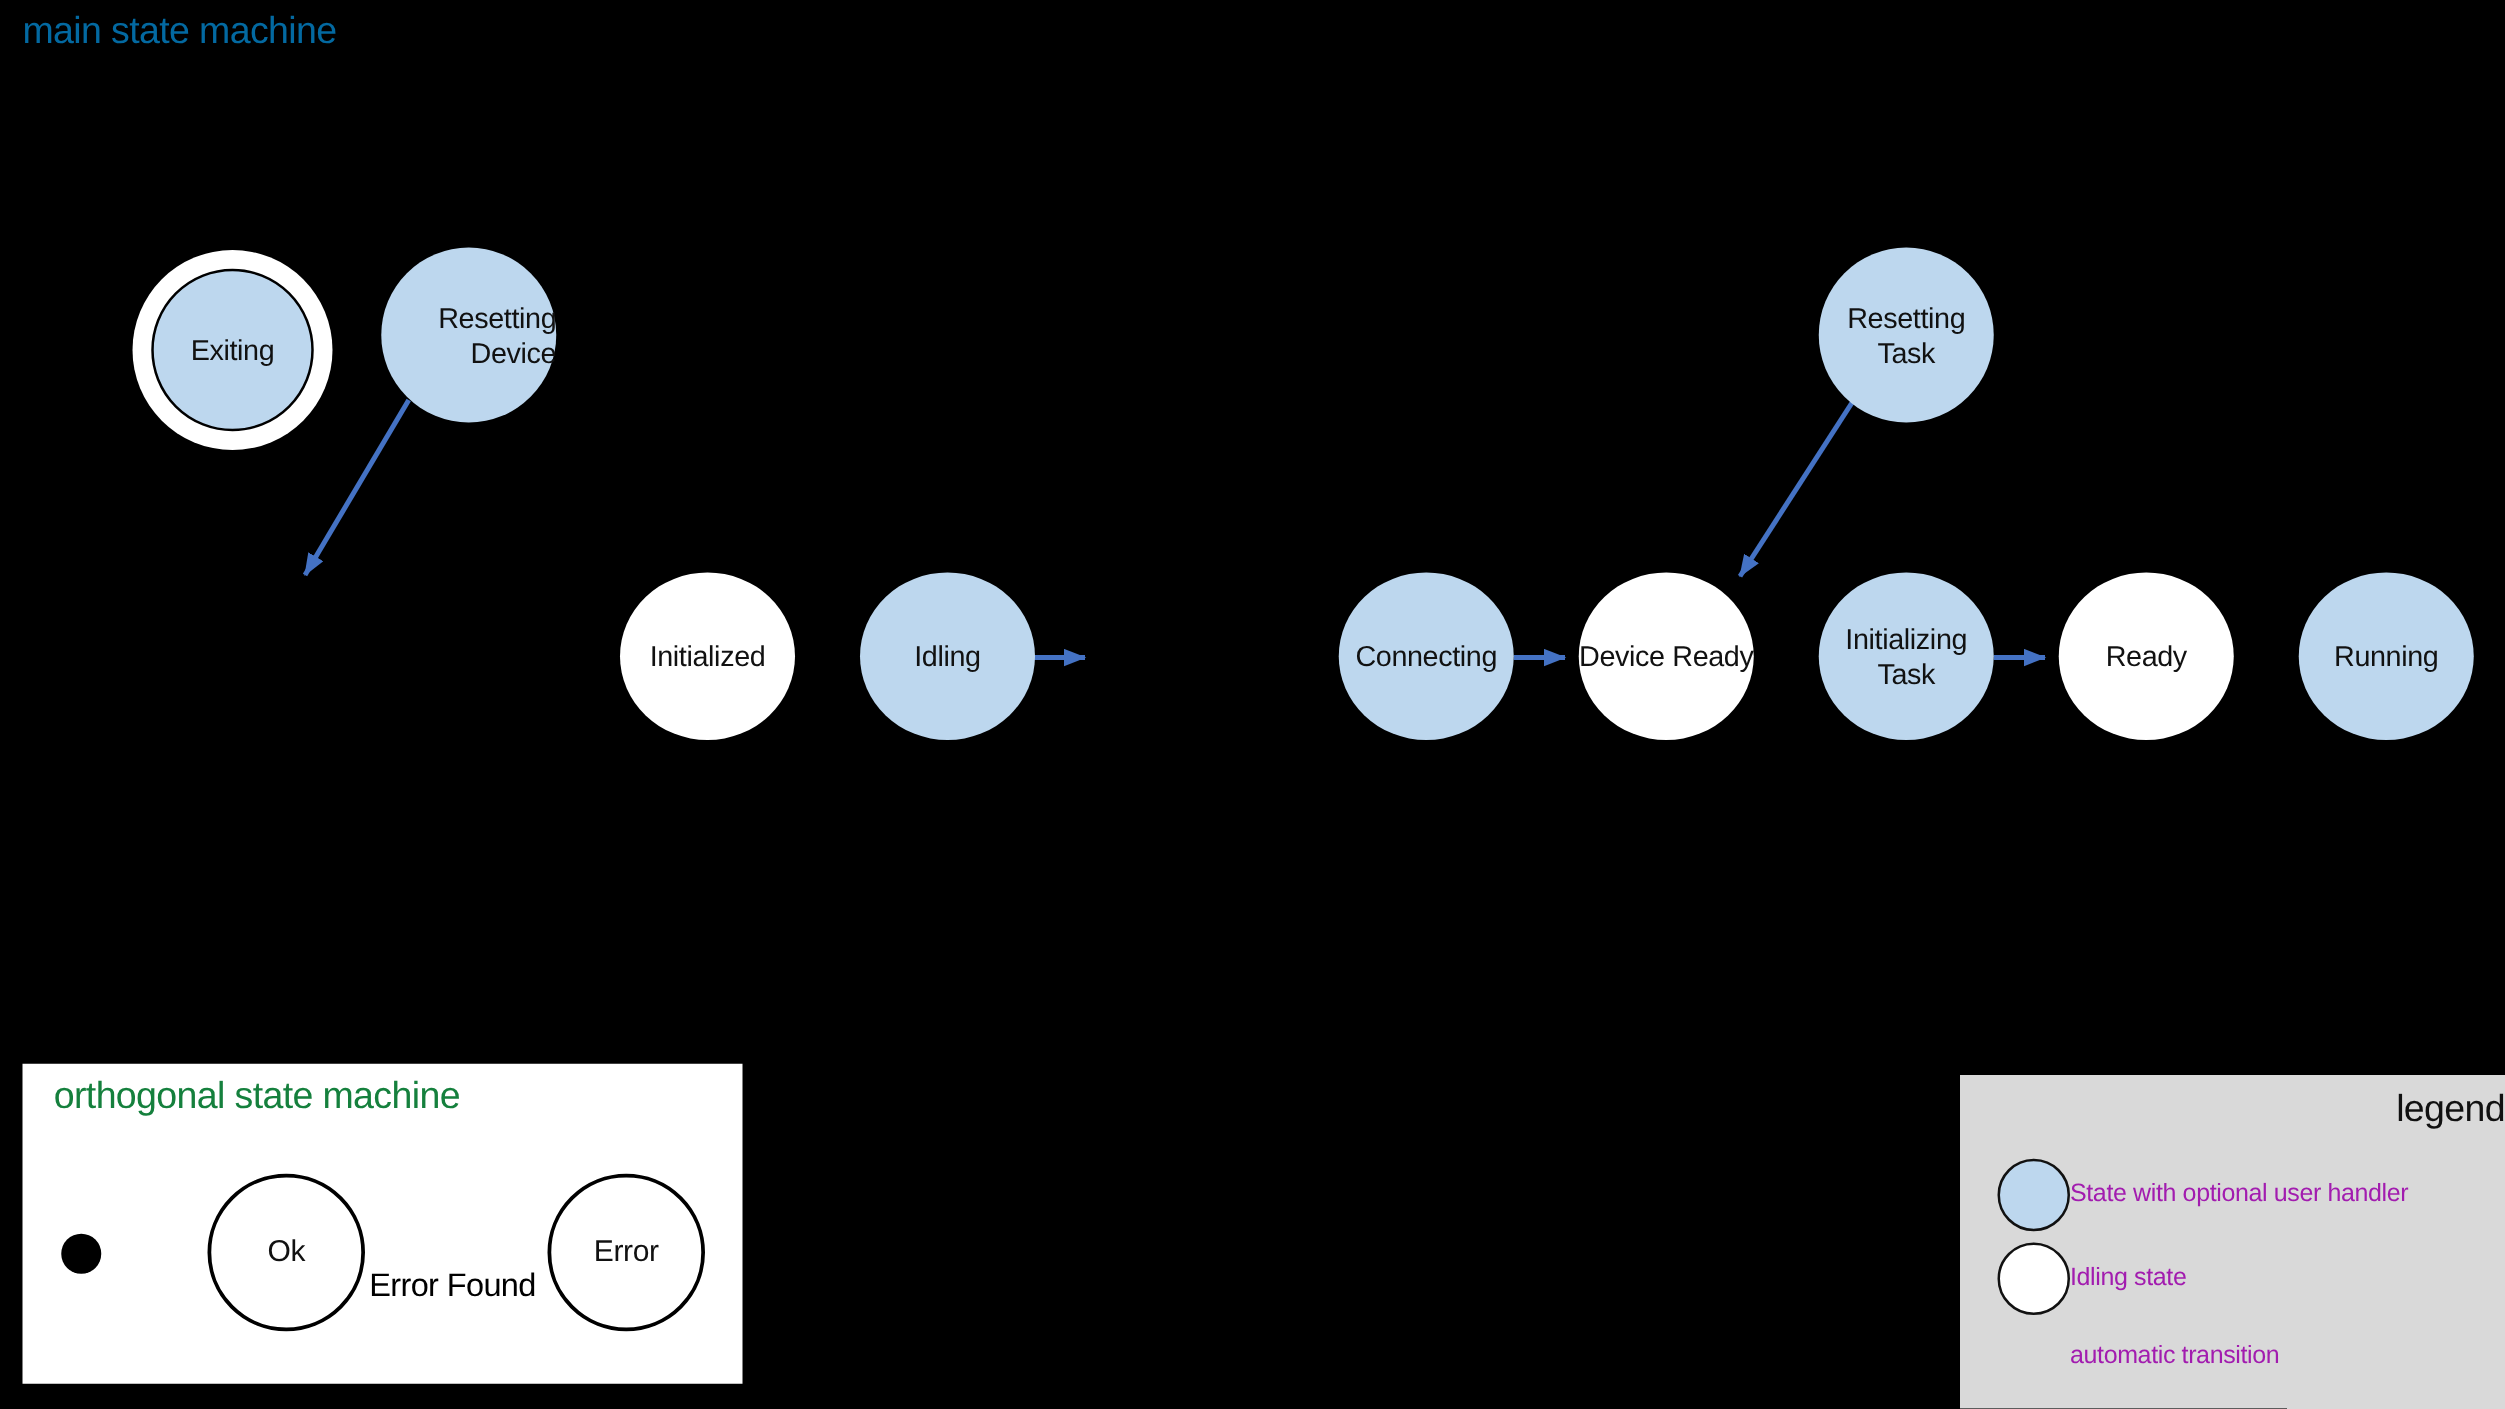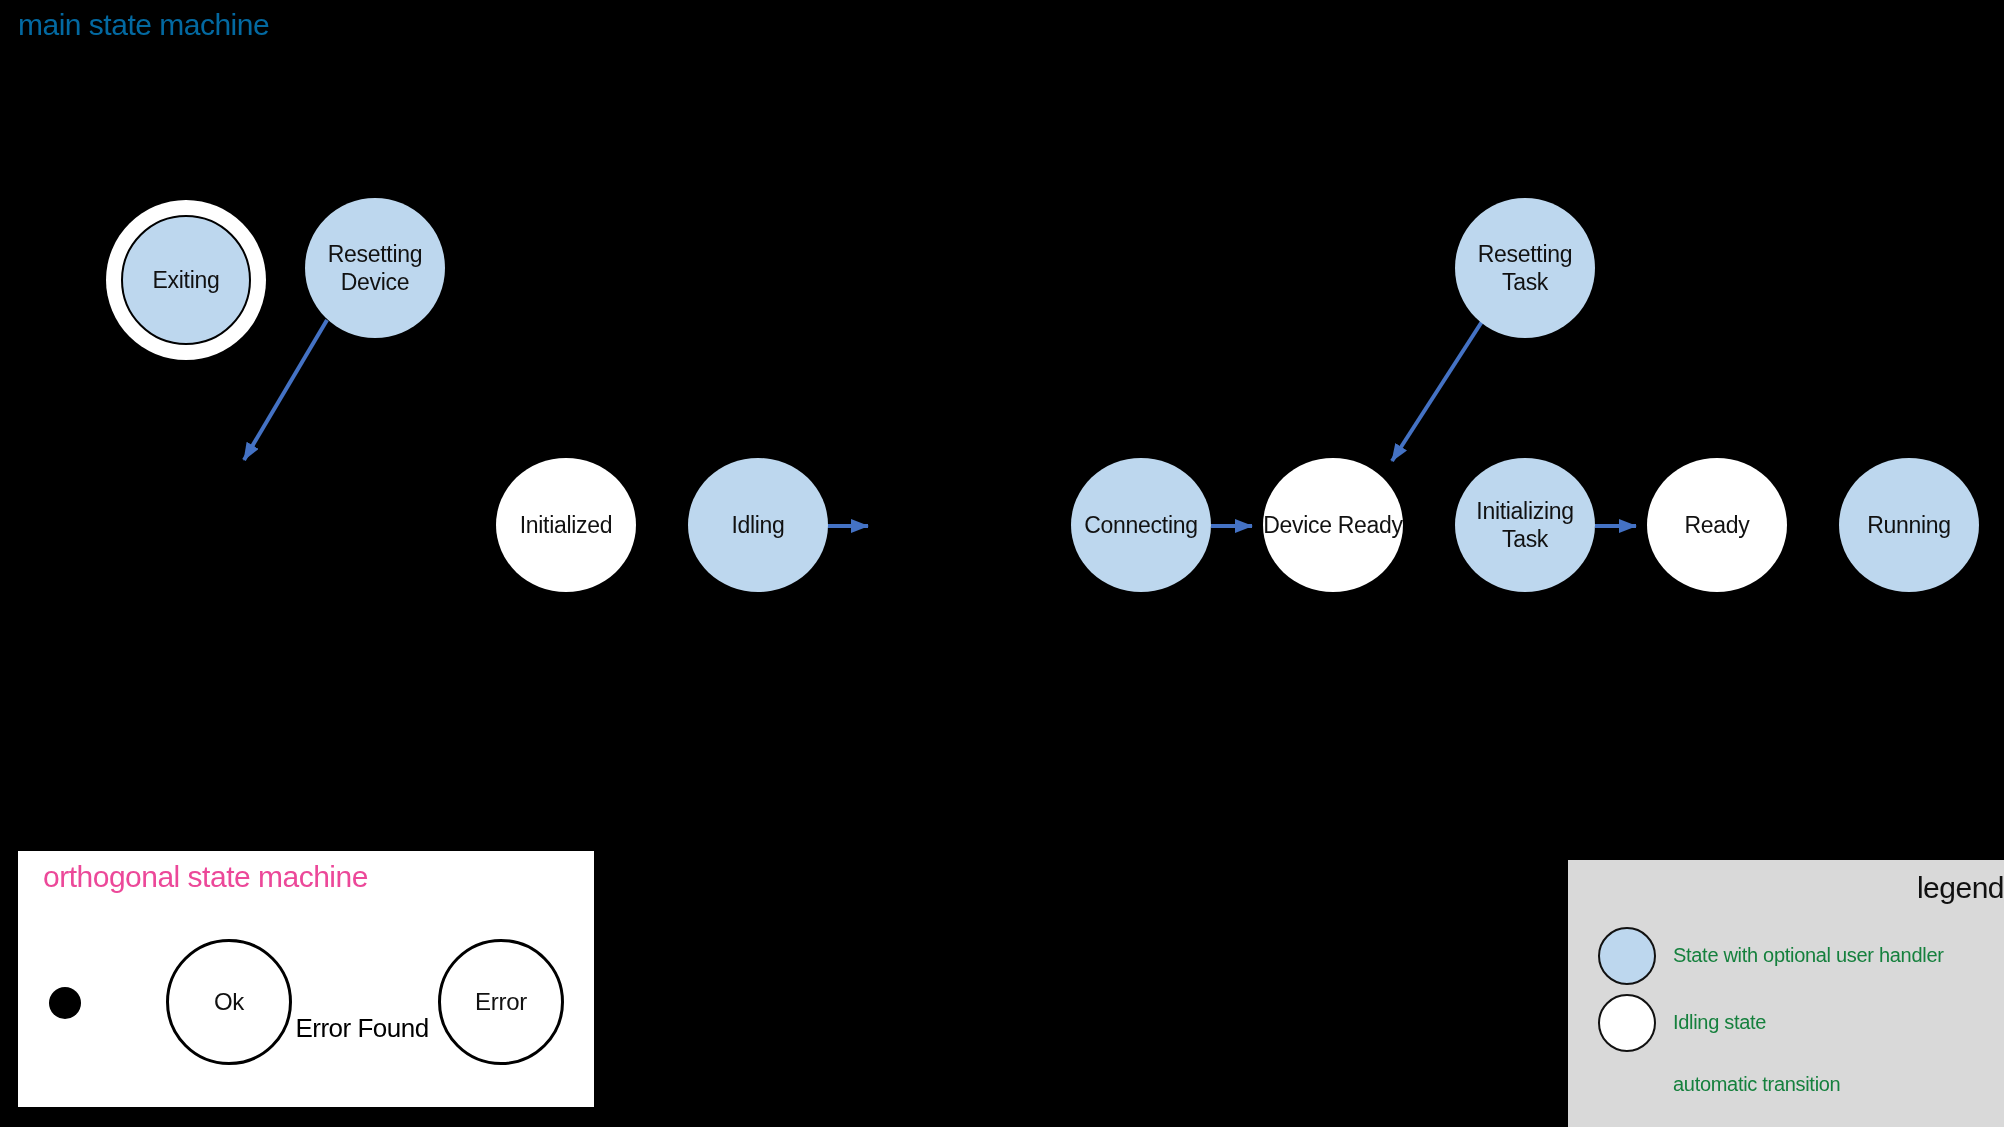--- a/index.html
+++ b/index.html
@@ -69,21 +69,21 @@
     width: 576px;
     height: 256px;
     background: #ffffff;
   }
   .panel-title {
     position: absolute;
     left: 25px;
     top: 9px;
     font-size: 30px;
     letter-spacing: -0.5px;
-    color: #ec4899;
+    color: #15803d;
   }
   .init-dot {
     position: absolute;
     left: 49px;
     top: 987px;
     width: 32px;
     height: 32px;
     border-radius: 50%;
     background: #000000;
   }
@@ -126,24 +126,24 @@
     width: 58px;
     height: 58px;
     border-radius: 50%;
     border: 2.5px solid #111111;
     box-sizing: border-box;
   }
   .swatch.blue { background: #bdd7ee; left: 30px; top: 67px; }
   .swatch.white { background: #ffffff; left: 30px; top: 134px; }
   .legend-label {
     position: absolute;
-    left: 105px;
+    left: 88px;
     font-size: 20px;
     letter-spacing: -0.3px;
-    color: #15803d;
+    color: #a21caf;
   }
   .legend-label.l1 { top: 84px; }
   .legend-label.l2 { top: 151px; }
   .legend-label.l3 { top: 213px; }
 </style>
 </head>
 <body>
 
 <div class="canvas">
 
@@ -166,21 +166,21 @@
 
     <path d="M81,1003 L157,1003" stroke="#000000" stroke-width="3" fill="none" marker-end="url(#abk)"></path>
     <path d="M292,1003 L428,1003" stroke="#000000" stroke-width="3" fill="none" marker-end="url(#abk)"></path>
 
     <path d="M1659,1086 L1612,1086" stroke="#4472c4" stroke-width="3.5" fill="none" marker-end="url(#ab)"></path>
   </svg>
 
   <div class="final-ring">
     <div class="state blue inner">Exiting</div>
   </div>
-  <div class="state blue" style="left:305px; top:198px; width:140px; height:140px;">Resetting Device</div>
+  <div class="state blue" style="left:305px; top:198px; width:140px; height:140px;text-align:right;">Resetting Device</div>
   <div class="state blue" style="left:1455px; top:198px; width:140px; height:140px;">Resetting Task</div>
 
   <div class="state white" style="left:496px; top:458px; width:140px; height:134px;">Initialized</div>
   <div class="state blue" style="left:688px; top:458px; width:140px; height:134px;">Idling</div>
   <div class="state blue" style="left:1071px; top:458px; width:140px; height:134px;">Connecting</div>
   <div class="state white" style="left:1263px; top:458px; width:140px; height:134px;">Device Ready</div>
   <div class="state blue" style="left:1455px; top:458px; width:140px; height:134px;">Initializing Task</div>
   <div class="state white" style="left:1647px; top:458px; width:140px; height:134px;">Ready</div>
   <div class="state blue" style="left:1839px; top:458px; width:140px; height:134px;">Running</div>
 

